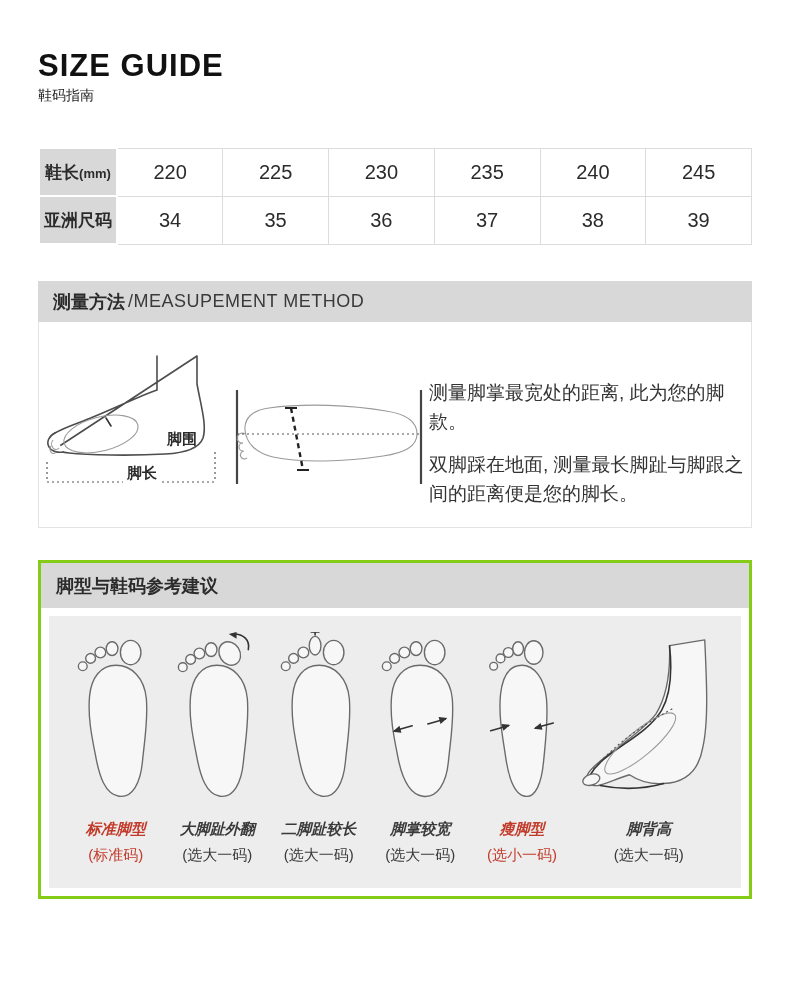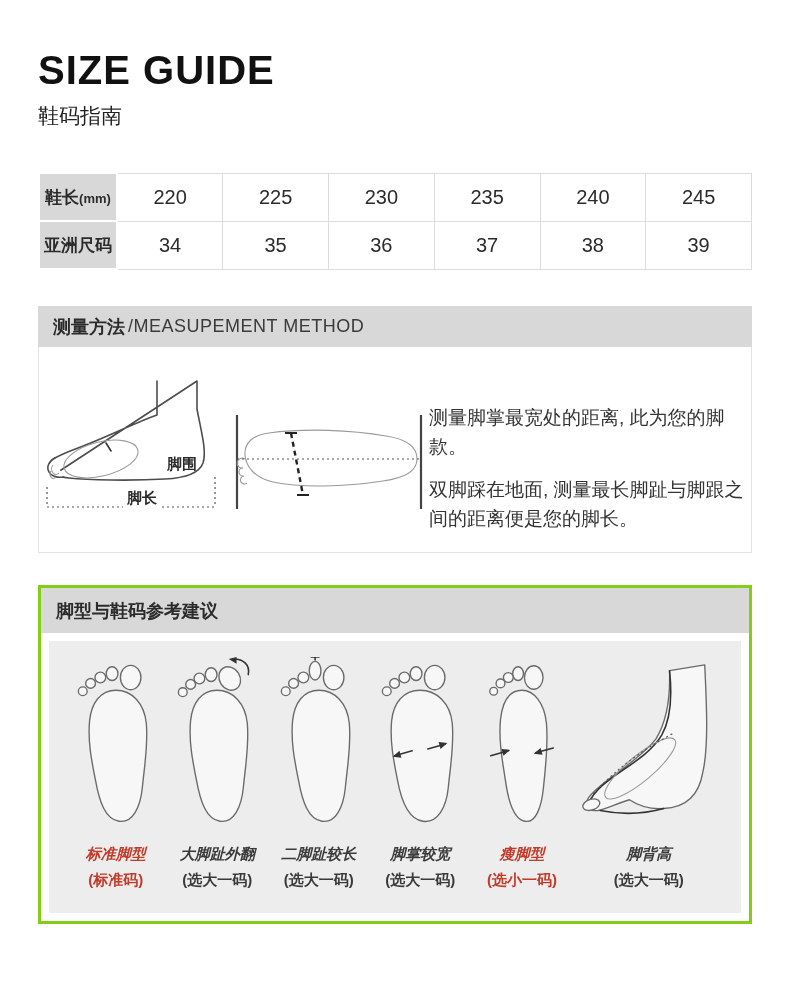--- a/index.html
+++ b/index.html
@@ -4,22 +4,22 @@
 <style>
   * { margin:0; padding:0; box-sizing:border-box; }
   html,body { background:#fff; }
   body {
     width:790px; height:1003px; overflow:hidden; position:relative;
     font-family:"Liberation Sans","DejaVu Sans",sans-serif; color:#2b2b2b;
   }
   .content { padding:0 38px; }
 
   
-  .page-title { margin-top:48px; font-size:40px; font-weight:bold; letter-spacing:1px; color:#111; }
-  .page-subtitle { margin-top:9px; font-size:21px; color:#1f1f1f; }
+  .page-title { margin-top:48px; font-size:31px; font-weight:bold; letter-spacing:1px; color:#111; }
+  .page-subtitle { margin-top:3px; font-size:14px; color:#1f1f1f; }
 
   
   .bar {
     height:41px; background:#d8d8d8; display:flex; align-items:center;
     padding:0 15px; font-size:18px; color:#2b2b2b; white-space:nowrap;
   }
   .bar .zh { font-weight:bold; }
   .bar .en { font-weight:normal; margin-left:3px; letter-spacing:0.5px; color:#3a3a3a; }
 
   
@@ -51,21 +51,21 @@
   .sec3 { margin-top:32px; }
   .box3 { border:3px solid #84cc16; background:#fff; padding-bottom:8px; }
   .box3 .bar { height:45px; }
   .panel {
     margin:8px 8px 0 8px; background:#ededed; height:272px;
     display:flex; align-items:flex-start; padding:16px 16px 0 16px;
   }
   .ft { flex:1; display:flex; flex-direction:column; align-items:center; }
   .ft.wide { flex:1.5; }
   .ft .name { margin-top:12px; font-size:15px; font-weight:bold; color:#3a3a3a;font-style:italic; }
-  .ft .adv  { margin-top:7px;  font-size:15px; font-weight:bold; color:#3a3a3a; }
+  .ft .adv  { margin-top:7px;  font-size:15px; font-weight:normal; color:#3a3a3a; }
   .ft.red .name, .ft.red .adv { color:#c23b2a; }
 
   svg { display:block; }
   .outline { fill:#ffffff; stroke:#4d4d4d; stroke-width:1.6; stroke-linejoin:round; stroke-linecap:round; }
   .thin    { fill:none; stroke:#9a9a9a; stroke-width:1.1; }
   .dots    { fill:none; stroke:#555; stroke-width:1.2; stroke-dasharray:2,3; }
   .footfill{ fill:#f7f7f7; stroke:#6a6a6a; stroke-width:1.4; stroke-linejoin:round; }
   .mark    { fill:none; stroke:#333; stroke-width:1.6; stroke-linecap:round; }
   .markfill{ fill:#333; }
 </style>

